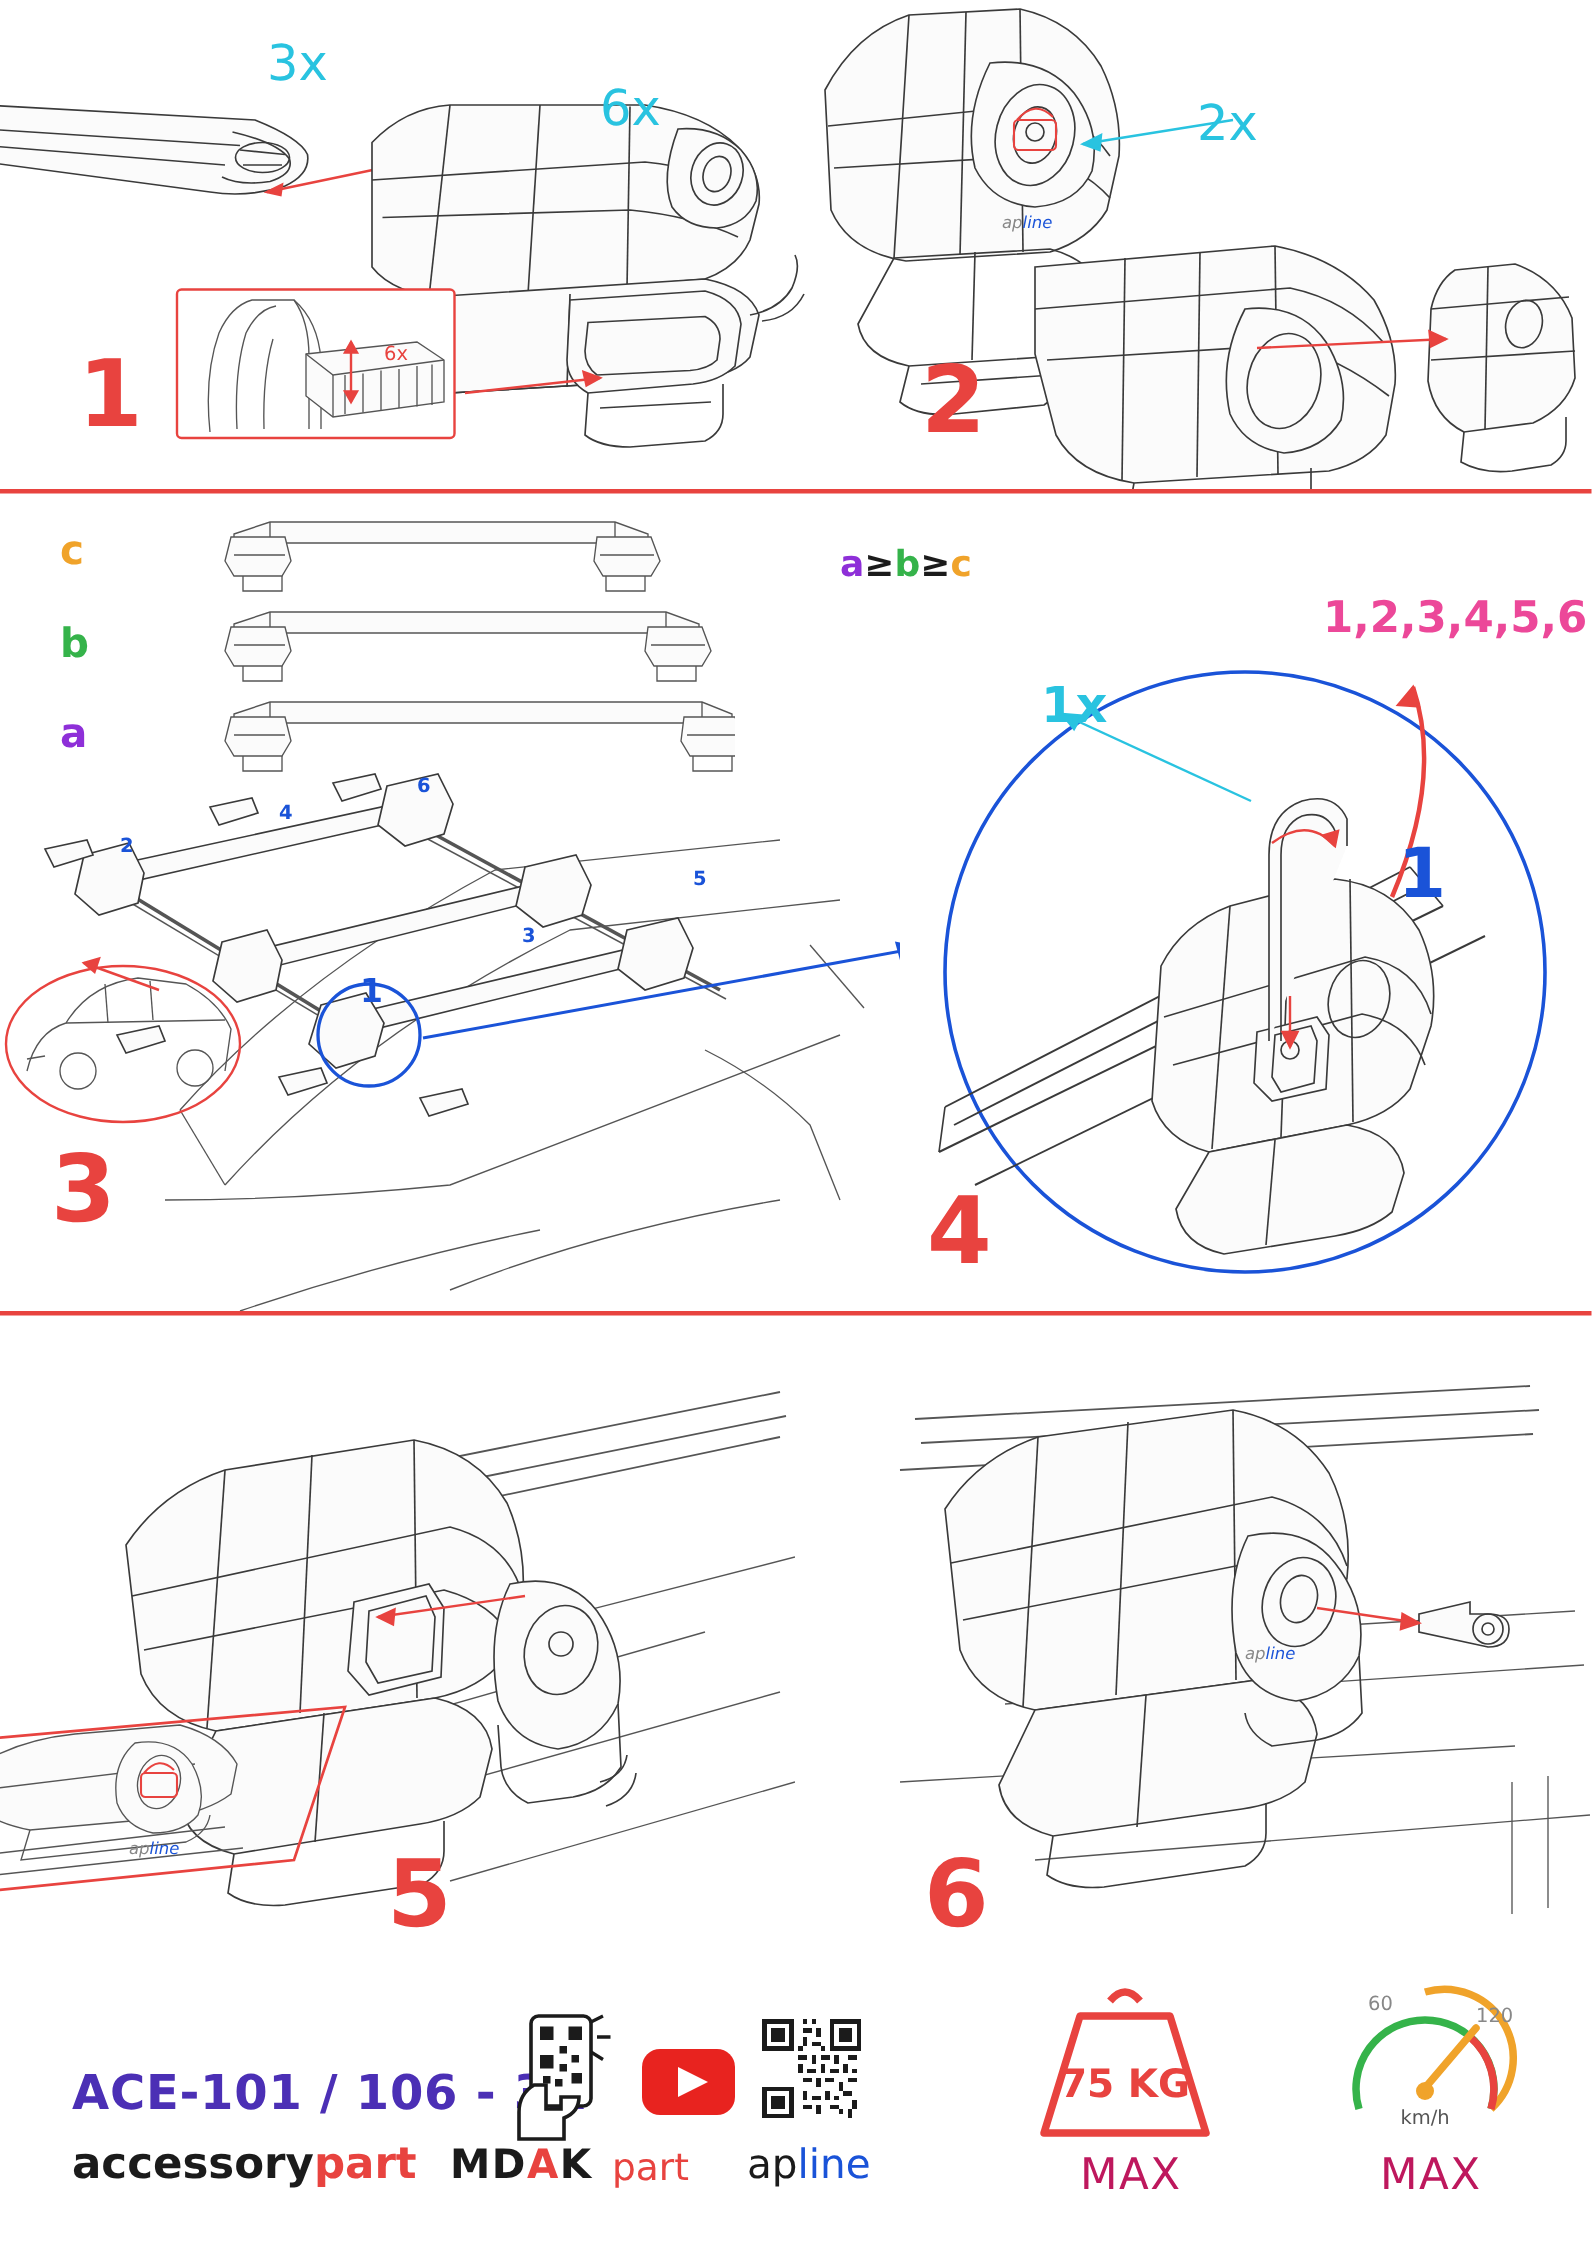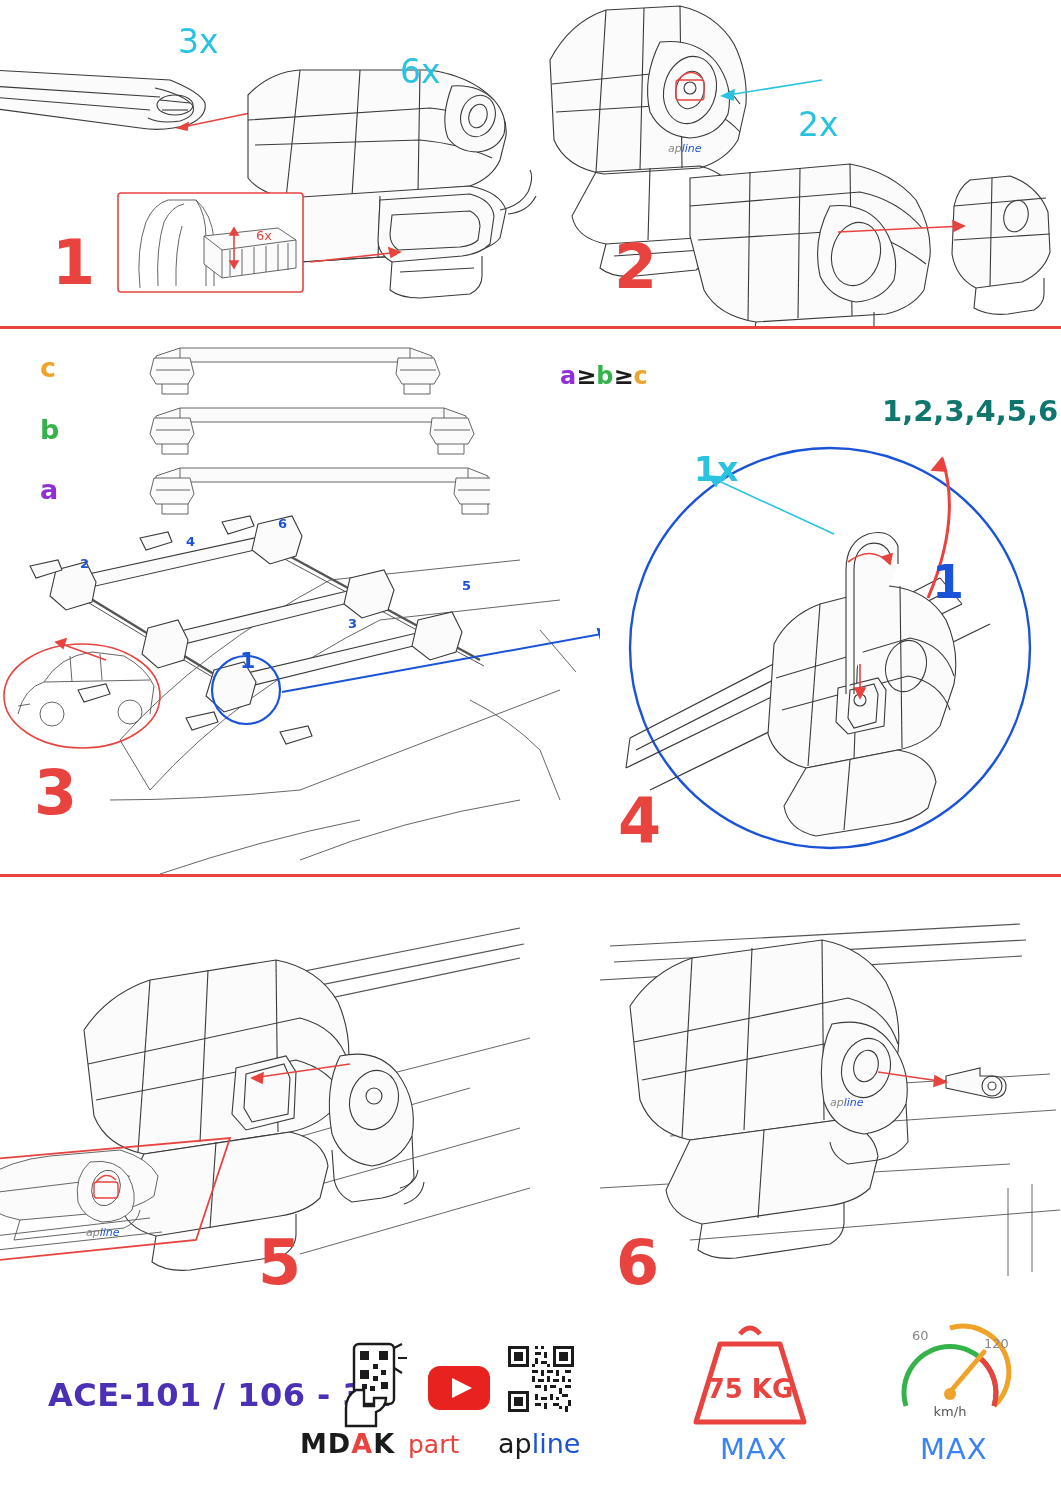--- a/index.html
+++ b/index.html
@@ -103,21 +103,21 @@
     font-family: "DejaVu Sans", sans-serif;
     font-size: 27px;
     font-weight: 500;
     color: #1b1b1b;
   }
   .brand-apline .blue { color: #1a53d8; }
 
   .max-label {
     font-family: "DejaVu Sans", sans-serif;
     font-size: 29px;
-    color: #3b82f6;
+    color: #be185d;
     letter-spacing: 1px;
   }
   .weight-text {
     font-family: "DejaVu Sans", sans-serif;
     font-size: 26px;
     font-weight: bold;
     fill: #e8433f;
   }
 
   .qr {
@@ -278,21 +278,21 @@
       <ellipse cx="476" cy="216" rx="12" ry="16" transform="rotate(14 476 216)"></ellipse>
       <path d="M436 288 L434 308 Q448 316 468 314 L494 310 Q504 304 504 294 L504 278"></path>
     </g>
 
     <g class="red-line">
       <path d="M298 232 L424 226"></path>
       <path d="M424 226 l-11 -5 l1 10 Z" fill="#e8433f"></path>
     </g>
   </svg>
 
-  <div class="abs qty-label" style="left:798px; top:62px;margin-top:43px;">2x</div>
+  <div class="abs qty-label" style="left:798px; top:62px;">2x</div>
   <div class="abs step-number" style="left:614px; top:236px;">2</div>
 
   <div class="abs letter c" style="left:40px; top:352px;">c</div>
   <div class="abs letter b" style="left:40px; top:414px;">b</div>
   <div class="abs letter a" style="left:40px; top:474px;">a</div>
 
   <svg class="abs" style="left:70px; top:340px;" width="420" height="180" viewBox="0 0 420 180">
     <g class="thin2">
 
       <path class="part-fill" d="M86 16 L110 8 L340 8 L362 16 L362 22 L86 22 Z"></path>
@@ -437,21 +437,21 @@
     </g>
 
     <g class="cyan-line">
       <path d="M98 38 L224 96"></path>
       <path d="M98 38 l13 1 l-5 9 Z" fill="#29c3e0"></path>
     </g>
     <text class="big-one" x="322" y="160">1</text>
   </svg>
 
   <div class="abs qty-label" style="left:694px; top:450px;font-weight:bold;">1x</div>
-  <div class="abs seq" style="left:882px; top:394px; color:#0f766e;text-align:right;">1,2,3,4,5,6</div>
+  <div class="abs seq" style="left:882px; top:394px; color:#ec4899;text-align:right;">1,2,3,4,5,6</div>
   <div class="abs step-number" style="left:618px; top:790px;">4</div>
 
   <svg class="abs" style="left:0; top:888px;" width="530" height="400" viewBox="0 0 530 400">
     <g class="thin2">
       <path d="M120 120 L520 40" stroke-width="1.2"></path>
       <path d="M126 136 L524 56" stroke-width="1.2"></path>
       <path d="M112 156 L520 70" stroke-width="1.2"></path>
       <path d="M140 250 L530 150"></path>
       <path d="M120 300 L470 200"></path>
       <path d="M200 330 L520 240"></path>
@@ -541,20 +541,23 @@
       <path d="M338 184 L406 194"></path>
       <path d="M406 194 l-11 -6 l-1 10 Z" fill="#e8433f"></path>
     </g>
     <text class="logo-ap" x="290" y="218">ap<tspan fill="#1a53d8">line</tspan></text>
   </svg>
 
   <div class="abs step-number" style="left:616px; top:1232px;">6</div>
 
   <div class="abs model-code" style="left:48px; top:1376px;">ACE-101 / 106 - 3X</div>
 
+  <div class="abs brand-accessory" style="left:48px; top:1425px;">
+    <span class="a1">accessory</span><span class="a2">part</span>
+  </div>
 
   <svg class="abs" style="left:336px; top:1342px;" width="72" height="86" viewBox="0 0 72 86">
     <rect x="18" y="2" width="40" height="60" rx="5" fill="#fff" stroke="#1b1b1b" stroke-width="2.4"></rect>
     <g fill="#1b1b1b">
       <rect x="24" y="9" width="9" height="9"></rect>
         <rect x="43" y="9" width="9" height="9"></rect>
       <rect x="24" y="28" width="9" height="9"></rect>
         <rect x="37" y="22" width="5" height="5"></rect>
       <rect x="45" y="28" width="5" height="5"></rect>
         <rect x="37" y="34" width="5" height="5"></rect>

